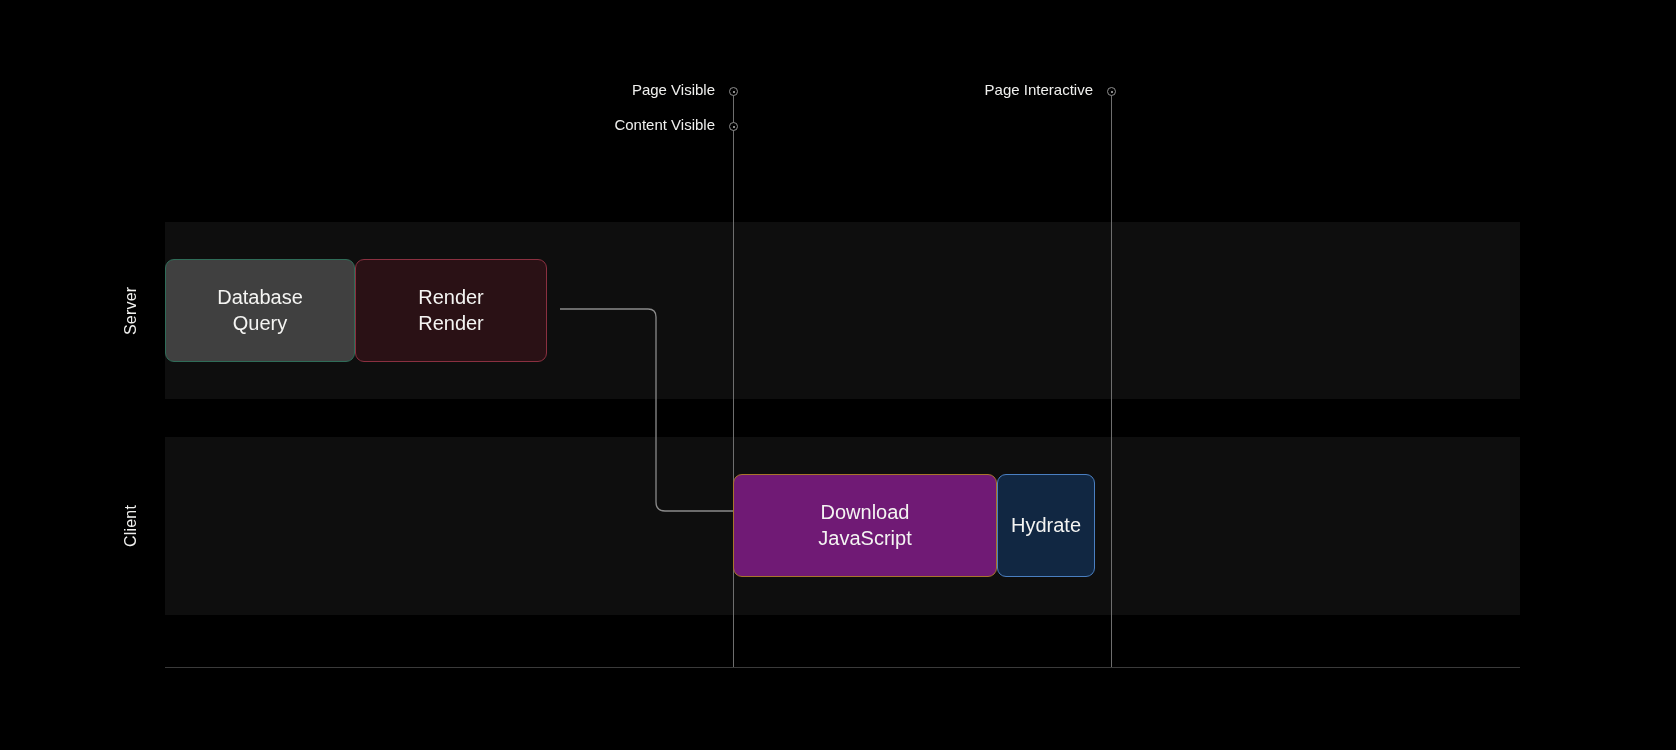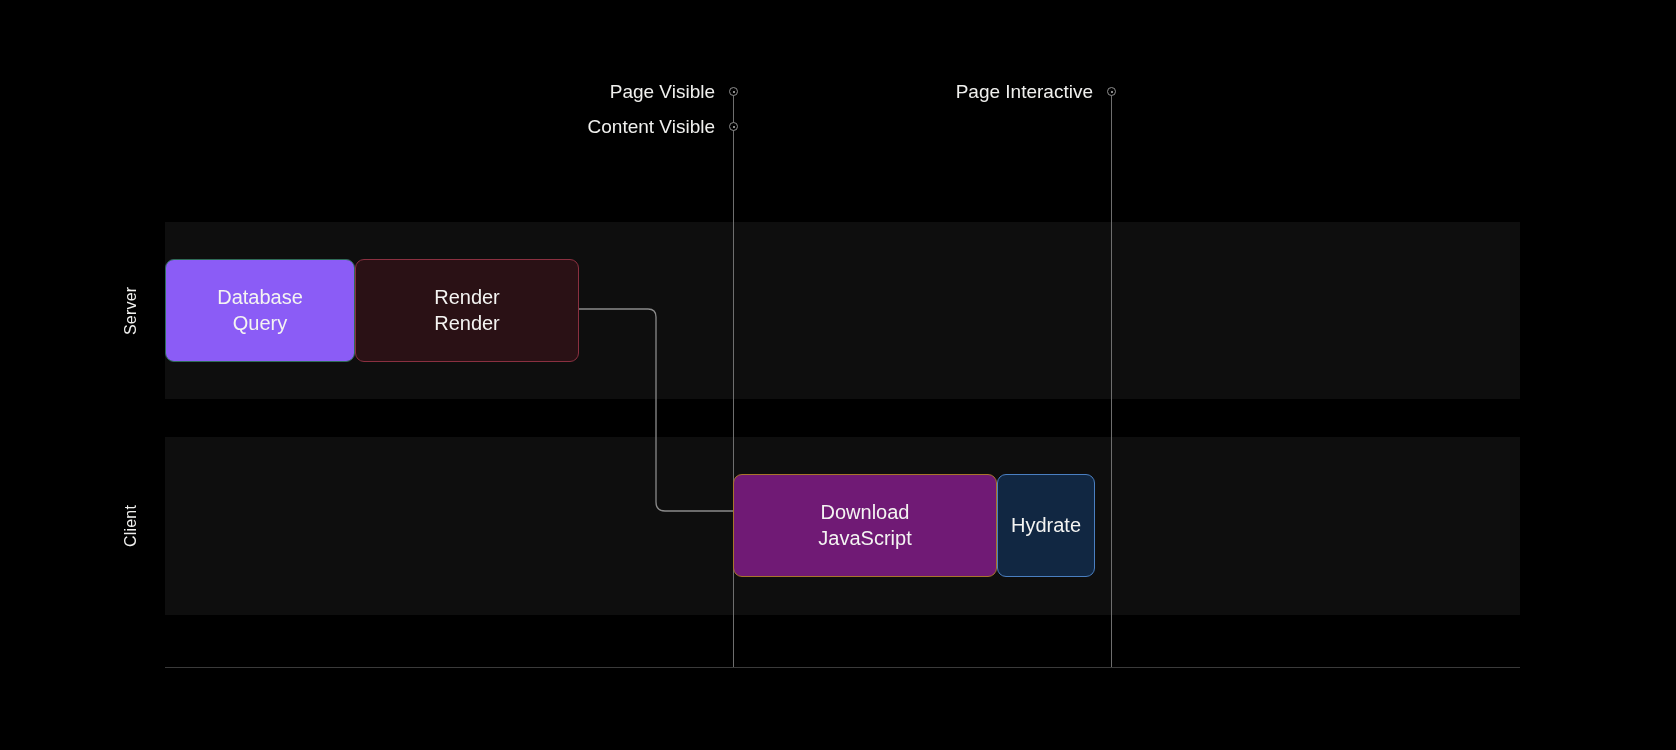--- a/index.html
+++ b/index.html
@@ -100,21 +100,21 @@
     top: 2.5px;
     width: 2px;
     height: 2px;
     border-radius: 50%;
     background: #b9b9b9;
   }
 
   
   .marker-label {
     position: absolute;
-    font-size: 19px;
+    font-size: 15px;
     color: #f0f0ee;
     white-space: nowrap;
     text-align: right;
     user-select: none;
   }
 
   
   .task-box {
     position: absolute;
     border-radius: 9px;
@@ -129,27 +129,27 @@
     padding: 4px 10px;
     user-select: none;
   }
   .task-label { display: block; }
 
   #task-database-query {
     left: 165px;
     top: 259px;
     width: 190px;
     height: 103px;
-    background: #8b5cf6;
+    background: #404040;
     border-color: #2f6c58;
   }
   #task-render-shell {
     left: 355px;
     top: 259px;
-    width: 224px;
+    width: 192px;
     height: 103px;
     background: #2a1115;
     border-color: #8a3040;
     justify-content: center;
   }
   #task-download-javascript {
     left: 733px;
     top: 474px;
     width: 264px;
     height: 103px;

